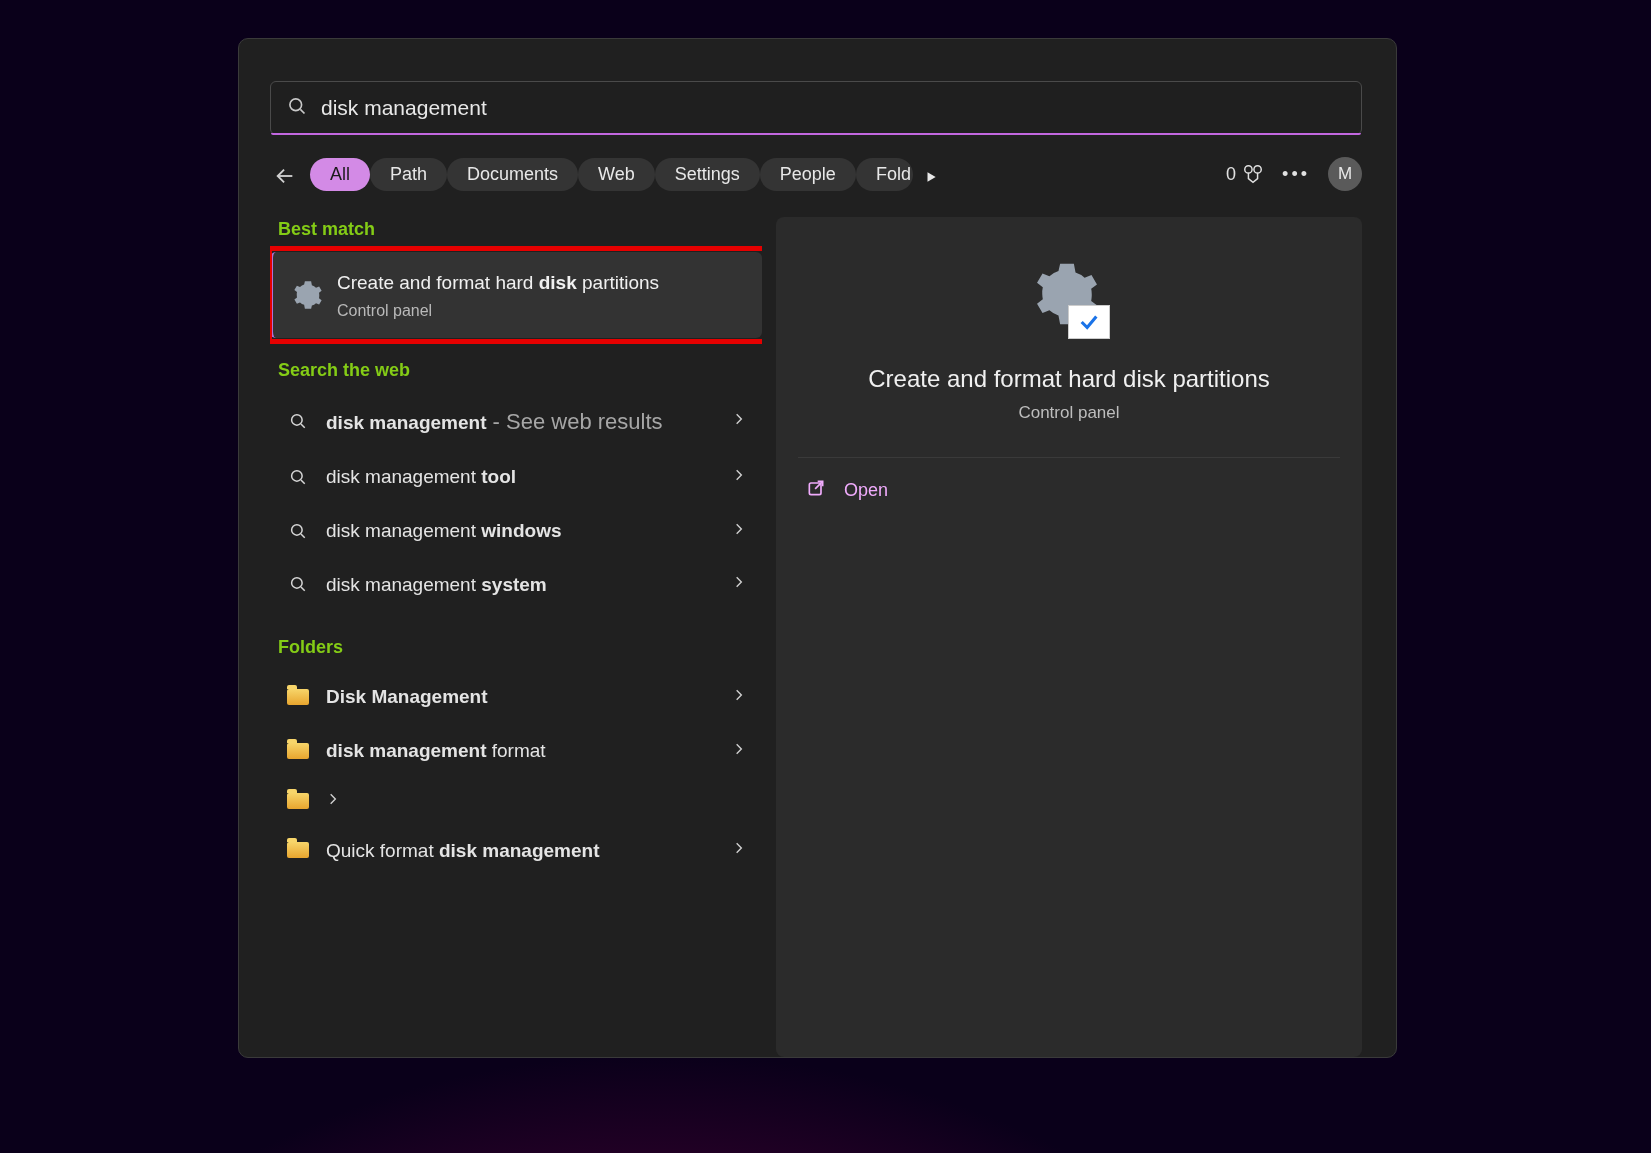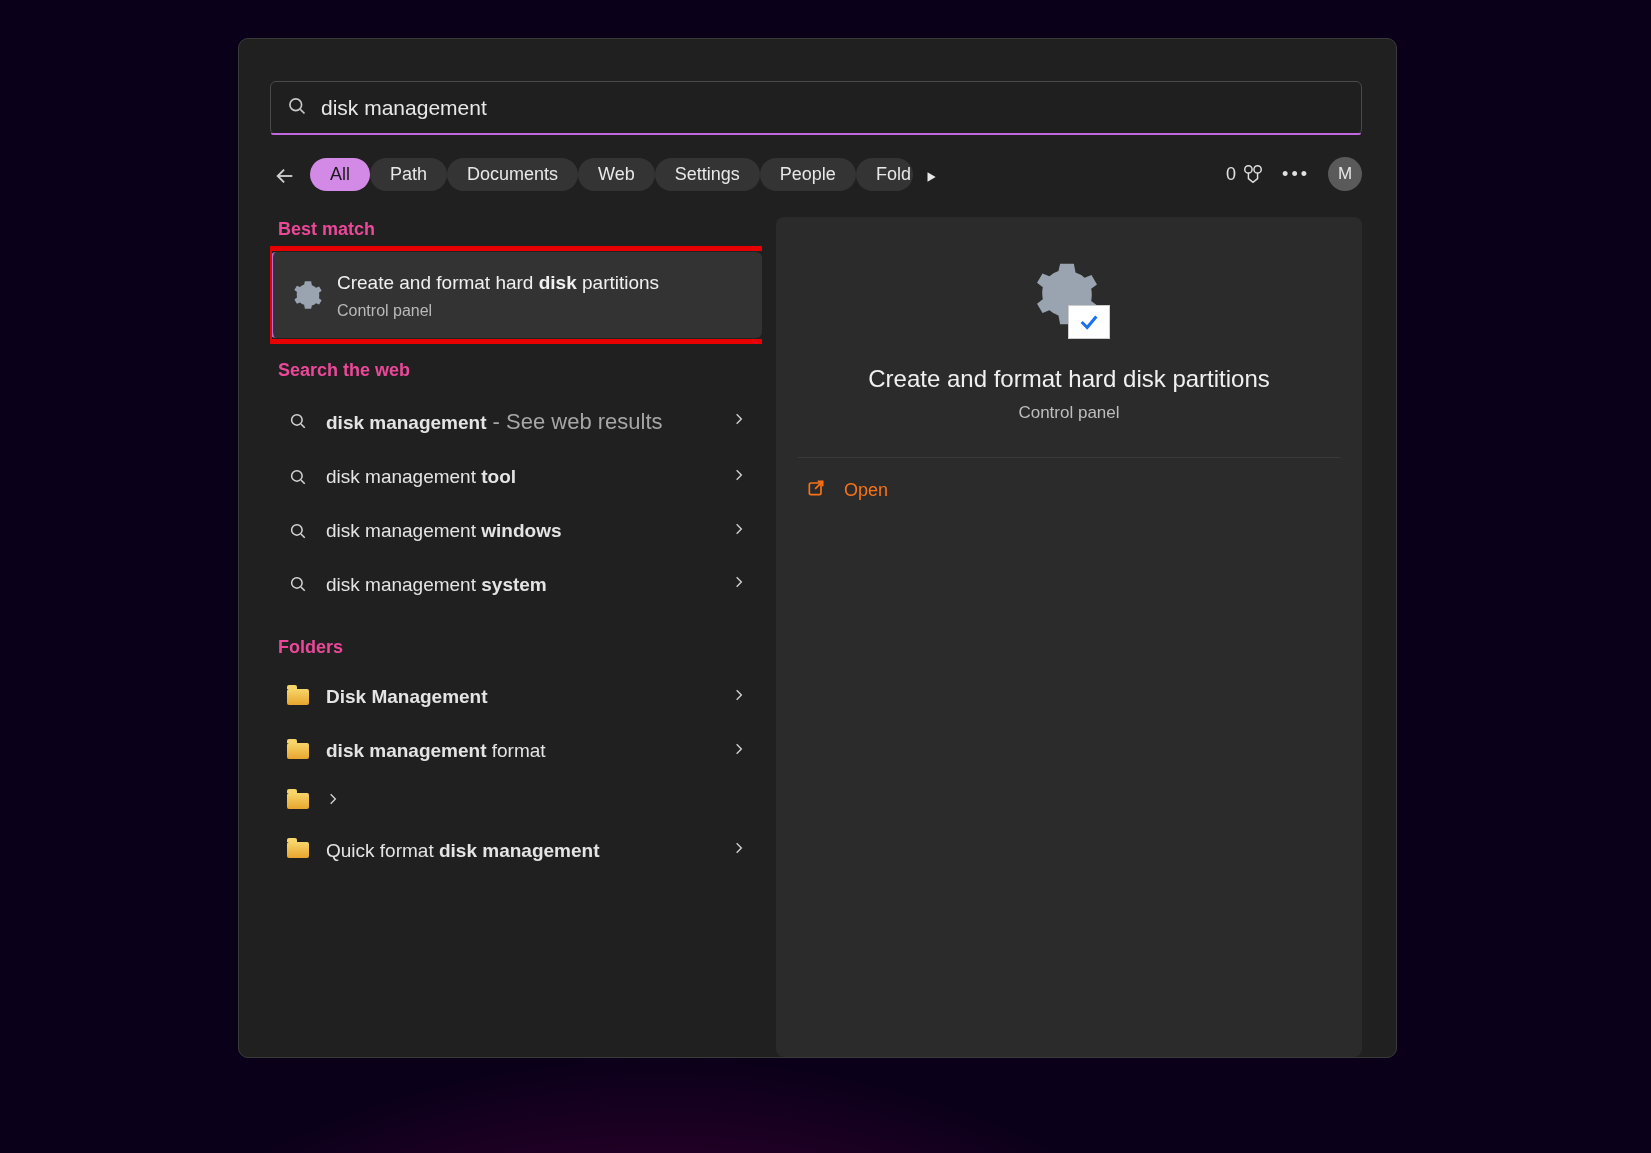--- a/index.html
+++ b/index.html
@@ -109,21 +109,21 @@
   .right-col {
     flex: 1;
     background: #2b2b2b;
     border-radius: 8px;
     padding: 44px 22px 22px 22px;
     display: flex;
     flex-direction: column;
     align-items: center;
   }
   .sec-title {
-    color: #ec4899;
+    color: #84cc16;
     font-size: 18px;
     font-weight: 600;
     padding: 2px 8px 12px 8px;
   }
   .best-card {
     position: relative;
     background: #333333;
     border-radius: 6px;
     padding: 18px 16px 18px 64px;
     border-left: 3px solid #b070d6;
@@ -180,21 +180,21 @@
   }
   .preview-title { color: #f0f0f0; font-size: 24px; margin-top: 26px; text-align: center; }
   .preview-sub { color: #bdbdbd; font-size: 17px; margin-top: 10px; }
   .preview-hr { width: 100%; height: 1px; background: #3a3a3a; margin-top: 34px; }
   .open-row {
     width: 100%;
     display: flex;
     align-items: center;
     gap: 18px;
     padding: 20px 8px;
-    color: #f97316;
+    color: #f0abfc;
     font-size: 18px;
     cursor: pointer;
   }
 </style>
 </head>
 <body>
 
 <div class="panel">
 
   <div class="search-wrap">

